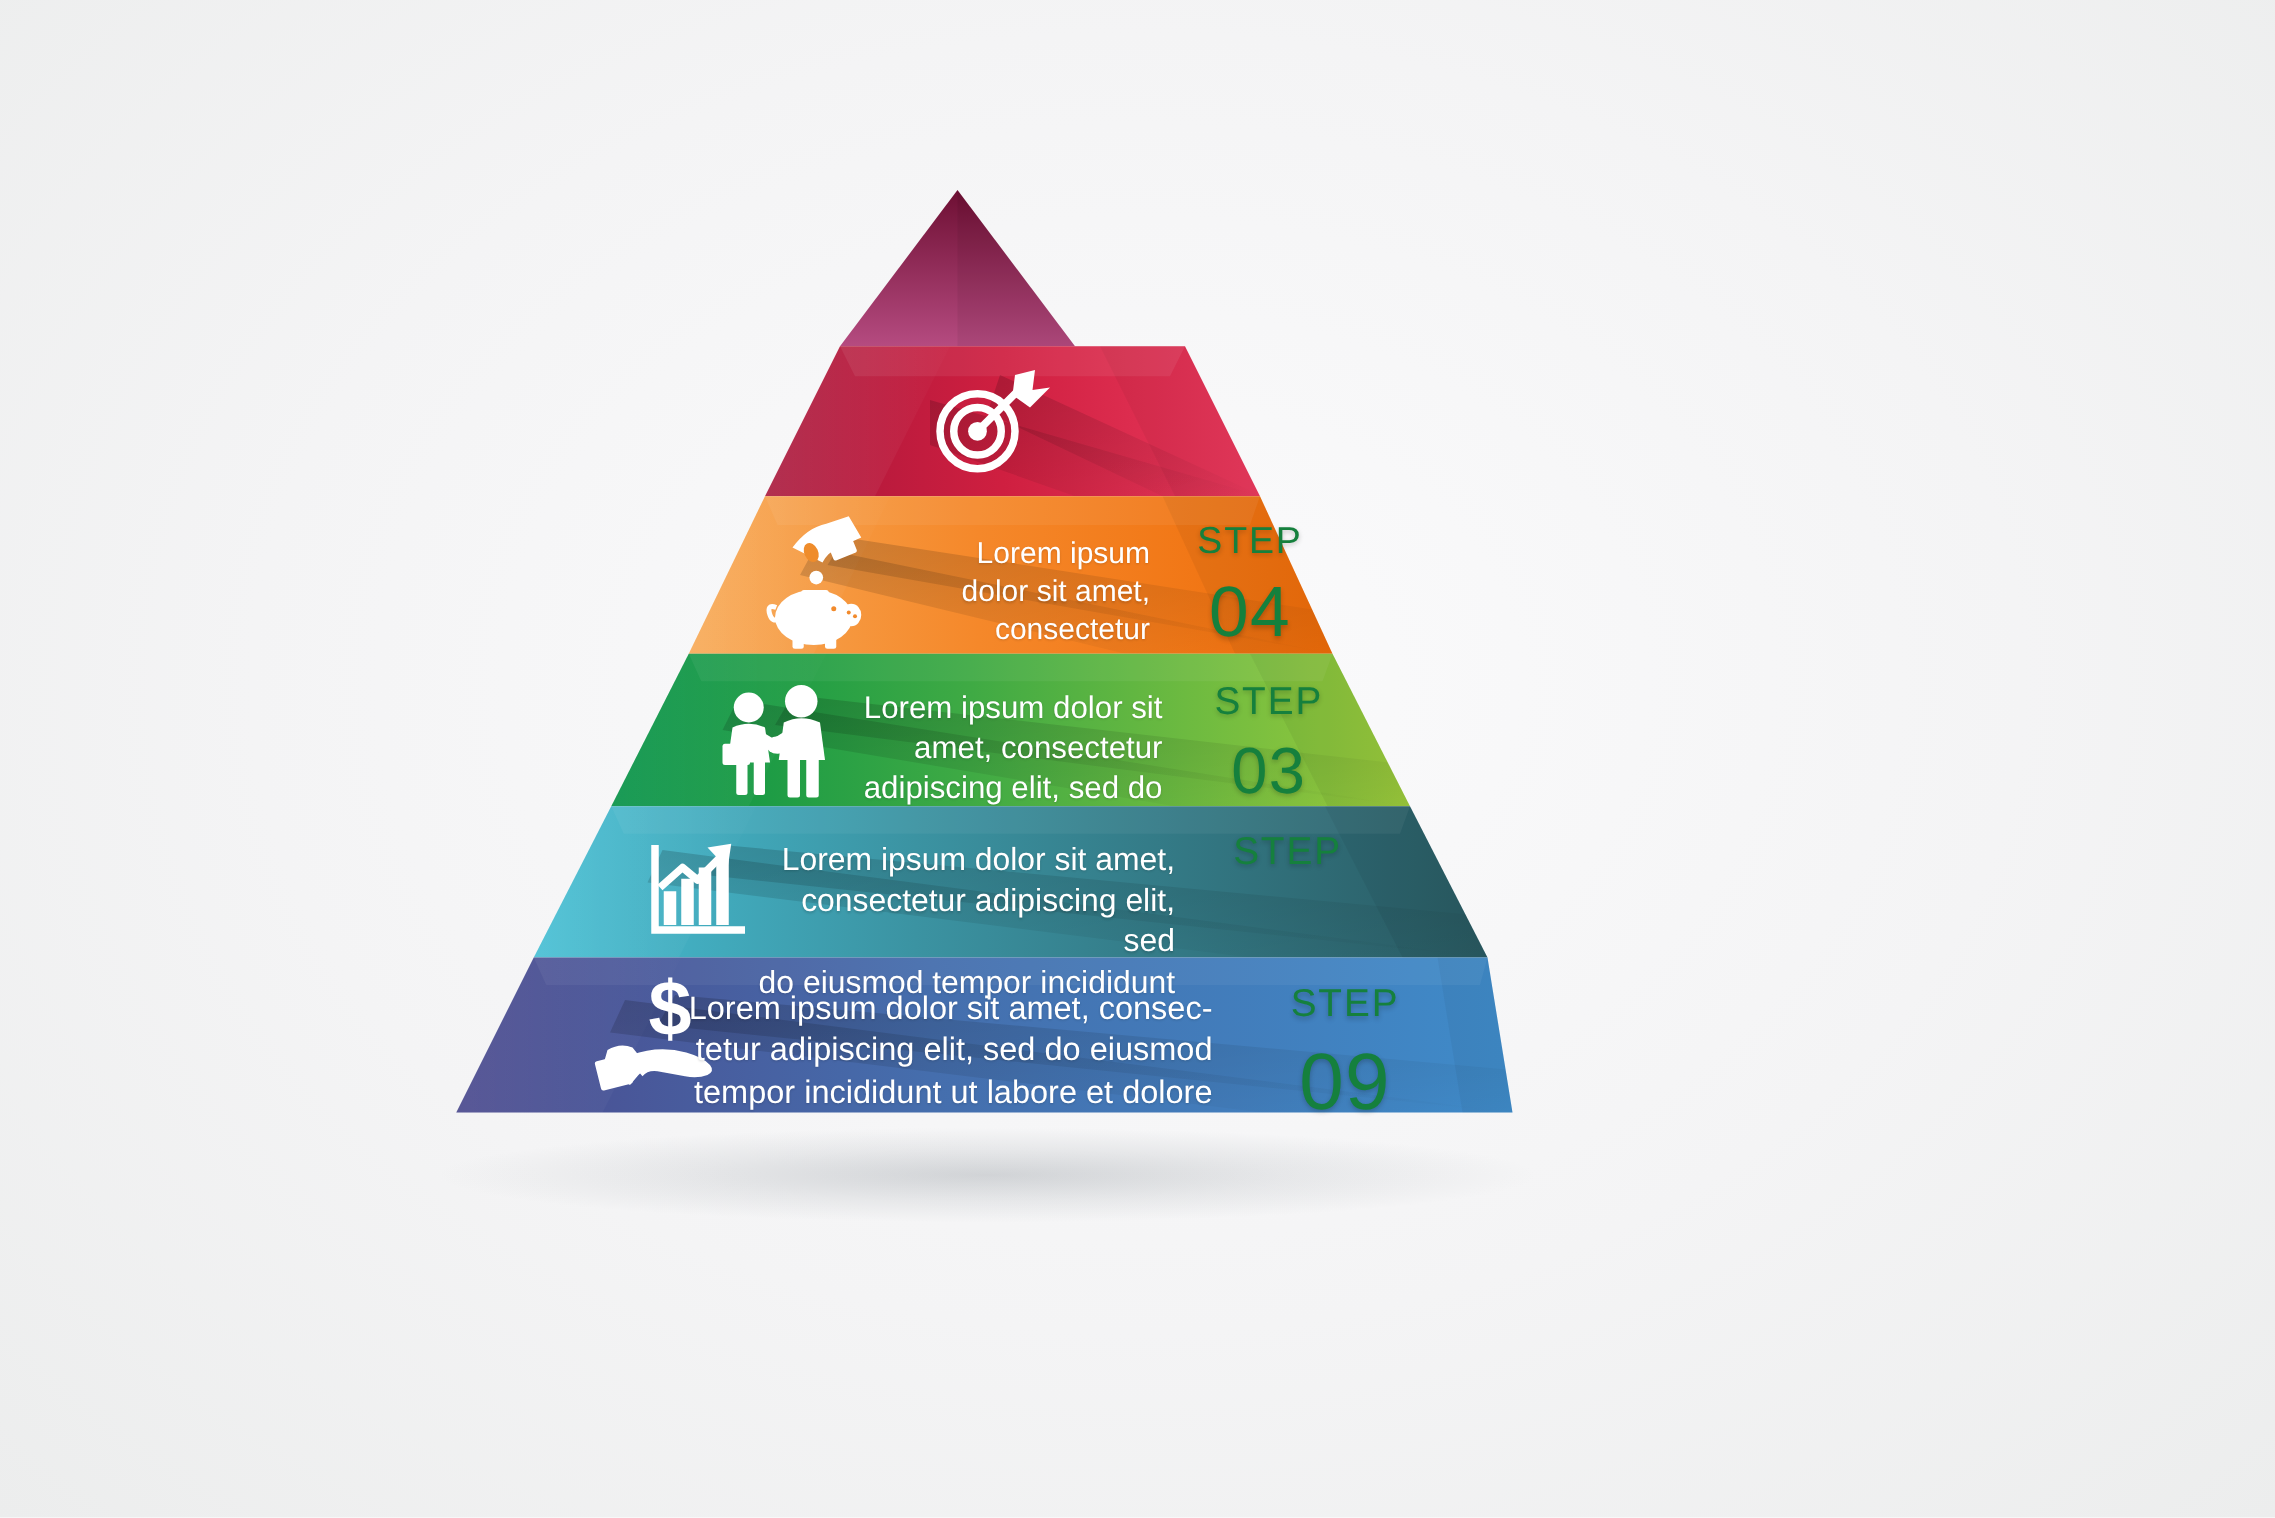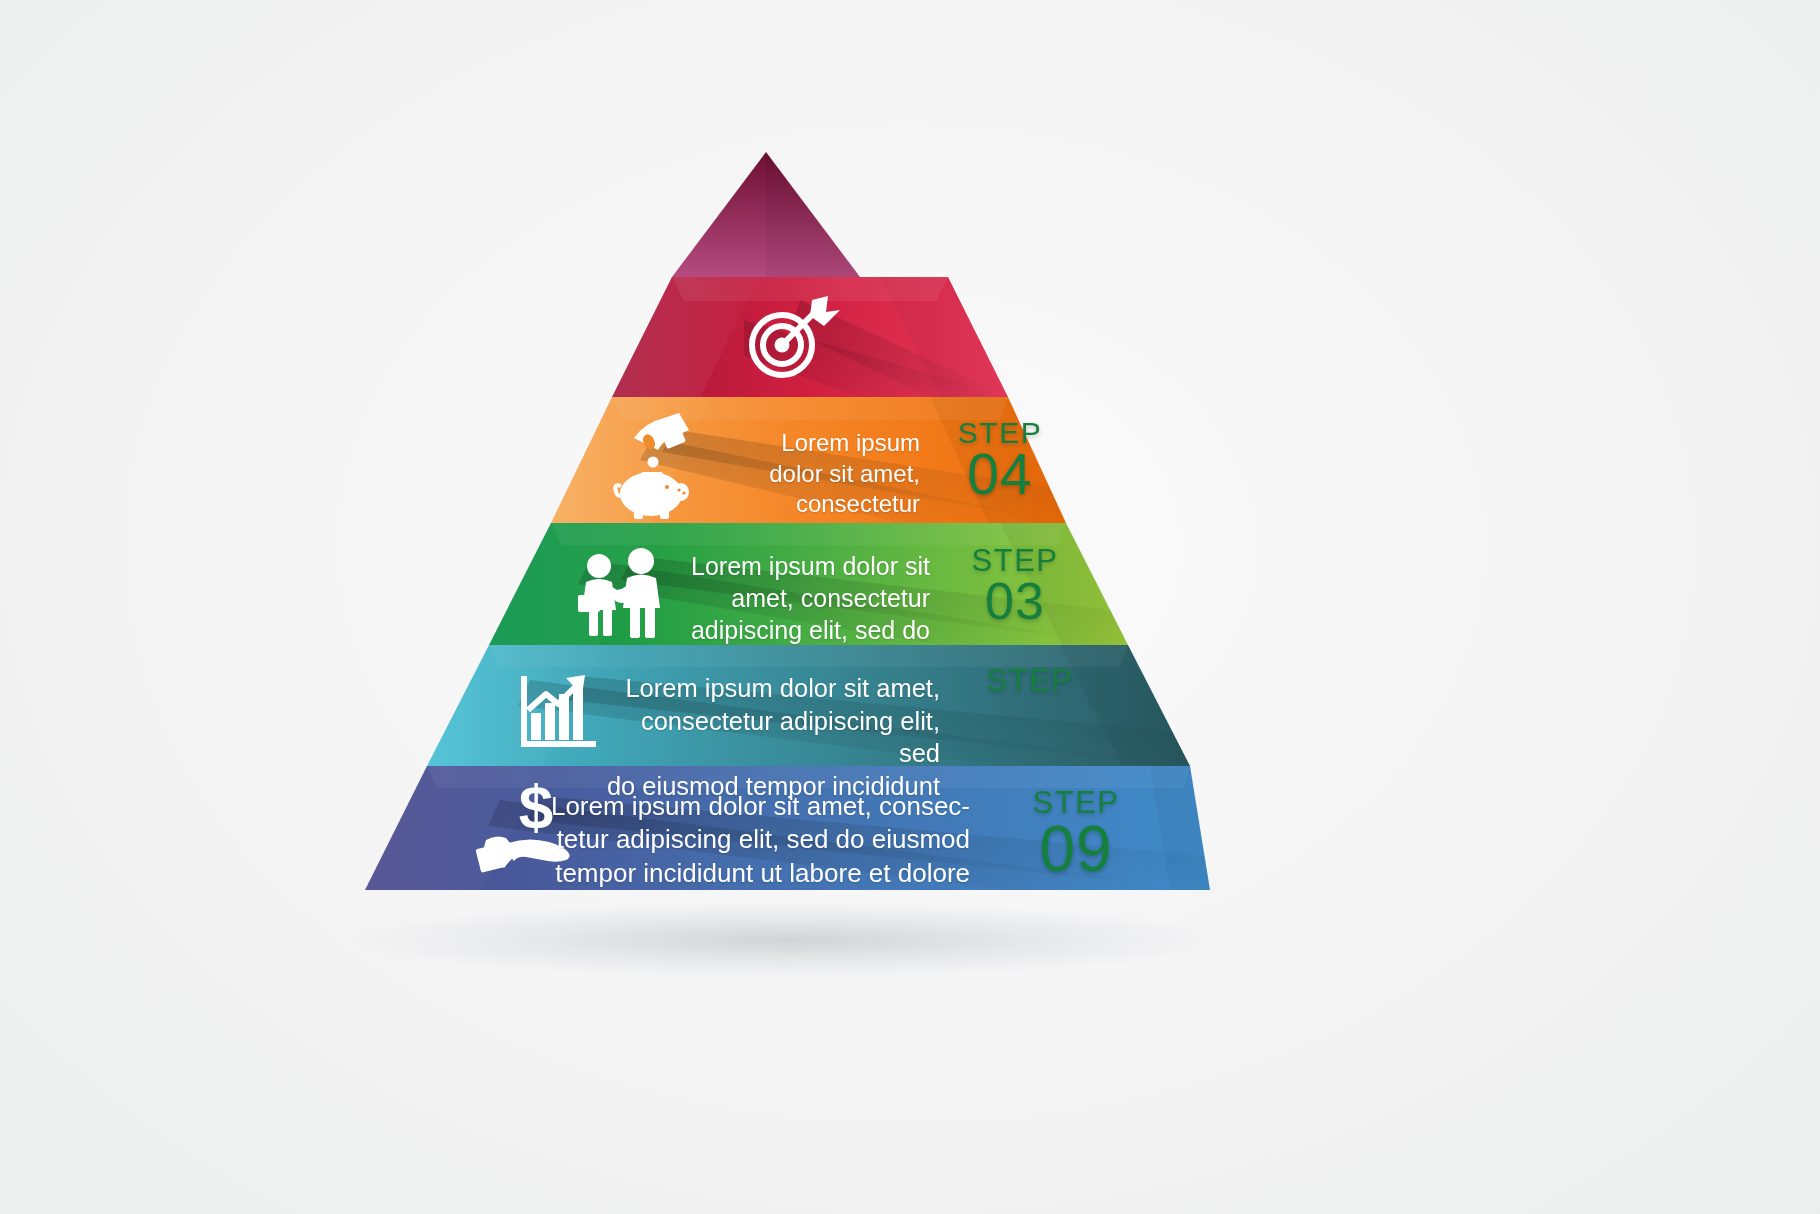--- a/index.html
+++ b/index.html
@@ -48,20 +48,21 @@
     display: block;
     letter-spacing: 1.5px;
     font-weight: 400;
     line-height: 0.98;
   }
   .step-num {
     display: block;
     font-weight: 400;
     line-height: 0.98;
     letter-spacing: 1px;
+    margin-top: 16px;
   }
 
   
   #t4 { left: 700px; top: 428px; width: 220px; font-size: 24px; }
   #s4 { left: 930px; top: 418px; width: 140px; }
   #s4 .step-word { font-size: 30px; }
   #s4 .step-num { font-size: 57px; }
 
   
   #t3 { left: 640px; top: 550px; width: 290px; font-size: 25px; }

